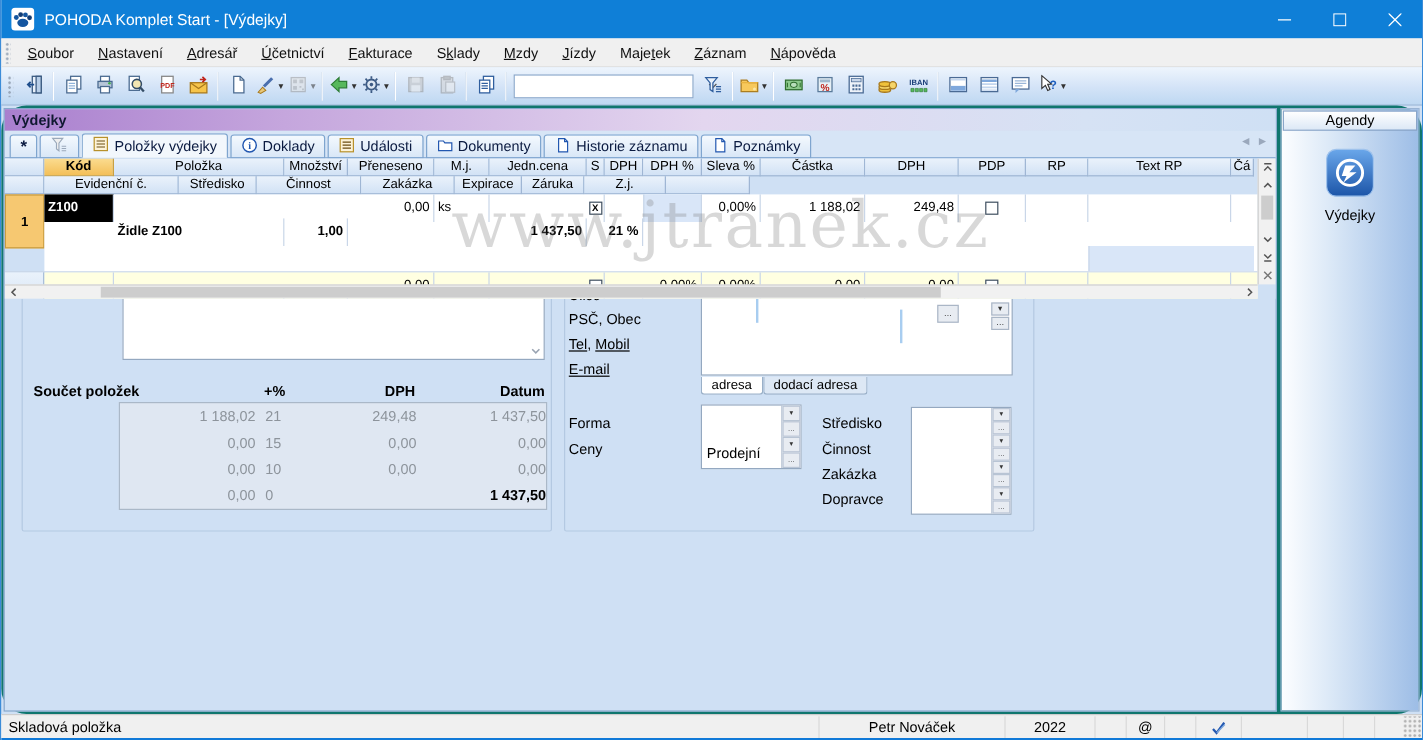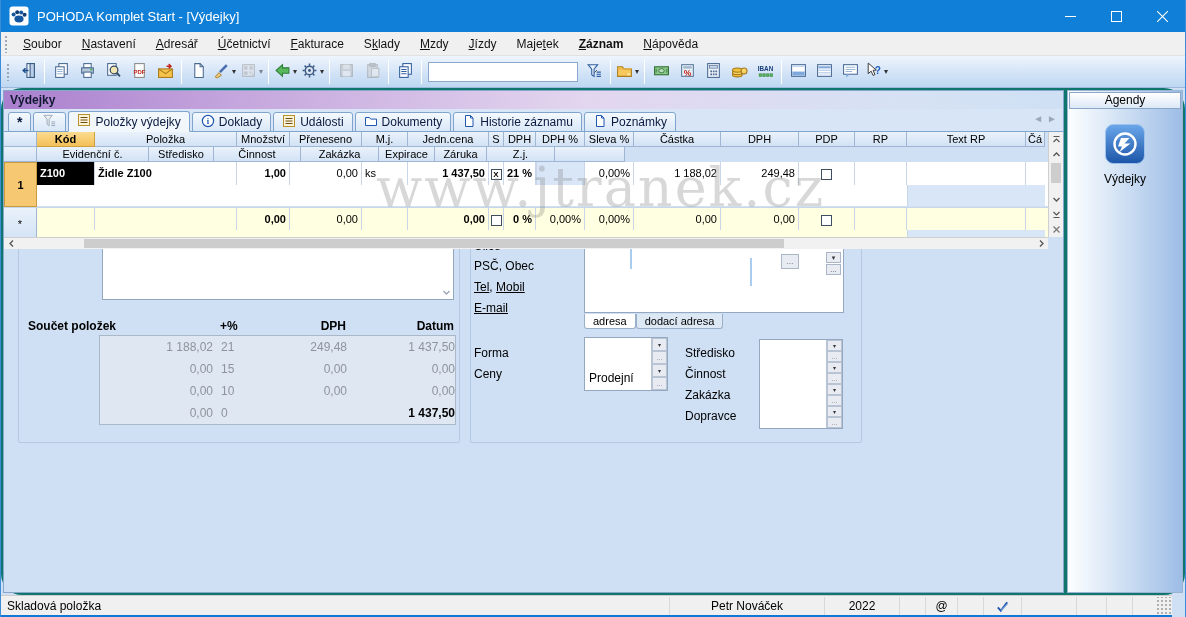--- a/index.html
+++ b/index.html
@@ -13,21 +13,21 @@
   .titlebar .title { margin-left:8px; font-size:13px; flex:1; }
   .wbtns { display:flex; height:32px; }
   .wbtn { width:46px; height:32px; display:flex; align-items:center; justify-content:center; }
 
   
   .menubar { height:24px; background:#f0f0f0; display:flex; align-items:center; border-bottom:1px solid #e2e2e2; }
   .grip { width:5px; height:18px; margin:0 4px 0 3px;
           background-image:radial-gradient(circle,#9aa8ba 1px,transparent 1.2px); background-size:4px 4px; }
   .menu-item { padding:0 10px; height:22px; line-height:22px; color:#111; cursor:default; }
   .menu-item u { text-decoration:underline; }
-  .menu-item.bold { font-weight:bold; }
+  .menu-item.bold { font-weight:normal; }
 
   
   .toolbar { height:32px; background:linear-gradient(#eef5fd,#d3e3f7 55%,#bed8f2); border-bottom:1px solid #9cb8da;
              display:flex; align-items:center; padding-left:2px; }
   .tsep { width:1px; height:24px; background:#9ab6d8; border-right:1px solid #fff; margin:0 3px; }
   .tbtn { height:26px; min-width:26px; display:flex; align-items:center; justify-content:center; border-radius:2px; padding:0 2px; }
   .tbtn.disabled { filter:grayscale(1); opacity:.55; }
   .tbtn .dd { font-size:8px; color:#333; margin-left:2px; }
   .tsearch { width:150px; height:20px; background:#fff; border:1px solid #8aa8cc; display:flex; align-items:center; margin:0 3px; }
   .tsearch input { flex:1; border:none; outline:none; height:16px; font-size:12px; padding:0 3px; font-family:inherit; background:transparent; }
@@ -97,21 +97,21 @@
                  text-align:center; height:15px; line-height:14px; padding:0 1px; }
   .ghdr .gcell.kod { background:linear-gradient(#fbdc90,#f3bf58); border-color:#caa040; font-weight:bold; }
   .rowpair { display:flex; border-bottom:1px solid #c9d6e8; }
   .rowhdr { width:33px; background:linear-gradient(#eaf2fb,#d2e2f5); border-right:1px solid #9fb6d4; text-align:center;
             display:flex; align-items:center; justify-content:center; font-size:11px; }
   .rowhdr.cur { background:#f6c871; border:1px solid #c99b3f; font-weight:bold; }
   .rowbody { flex:1; }
   .srow { display:flex; background:#fff; }
   .srow.yellow { background:#ffffe1; }
   .gcell.num { text-align:right; }
-  .gcell.bold { font-weight:bold; }
+  .gcell.bold { font-weight:bold;margin-top:20px; }
   .gcell.kodcell { background:#000; color:#fff; font-weight:bold; }
   .gcell.blue { background:#d9e6f8; border-left:1px solid #c9d6e8; }
   .gcell.noborder { border-right:none; }
   .cbx { width:11px; height:11px; border:1px solid #3f4f60; background:#fff; display:inline-block; vertical-align:middle;
          text-align:center; font-size:8px; line-height:9px; font-weight:bold; color:#000; }
   .watermark { position:absolute; left:372px; top:24px; font-family:"DejaVu Serif",serif; font-size:54px;
                color:rgba(125,125,125,0.30); letter-spacing:2px; pointer-events:none; z-index:6; }
 
   .vscroll { position:absolute; top:0; right:0; width:15px; bottom:12px; background:#f1f1f1; border-left:1px solid #cfcfcf;
              display:flex; flex-direction:column; z-index:7; }
@@ -126,21 +126,21 @@
 
   
   .sidebar { position:absolute; right:2px; top:2px; width:116px; bottom:2px; border:1px solid #9ab4d4;
              background:linear-gradient(90deg,#fdfeff 0%,#dce9f7 35%,#9dbde6 100%); }
   .agendy-hd { height:17px; margin:1px; border:1px solid #8aa6c8; background:linear-gradient(#ffffff,#dce8f6);
                text-align:center; line-height:15px; font-size:12px; color:#000; }
   .agendy-icon { margin:14px auto 0; width:42px; }
   .agendy-label { text-align:center; margin-top:4px; color:#000; }
 
   
-  .statusbar { position:absolute; left:0; right:13px; bottom:0; height:22px; background:#f0f0f0; border-top:1px solid #cdcdcd;
+  .statusbar { position:absolute; left:0; right:0; bottom:0; height:22px; background:#f0f0f0; border-top:1px solid #cdcdcd;
                border-bottom:2px solid #1079d8; display:flex; align-items:center; font-size:12px; color:#000; }
   .sb-cell { height:18px; line-height:18px; border-left:1px solid #d9d9d9; text-align:center; overflow:hidden; white-space:nowrap; }
   .sb-left { flex:1; border-left:none; text-align:left; padding-left:6px; }
   .sb-grip { width:16px; height:18px; background-image:radial-gradient(circle,#b0b0b0 1px,transparent 1.2px);
              background-size:4px 4px; background-position:bottom right; }
 </style>
 </head>
 <body>
 
 <div class="window">

